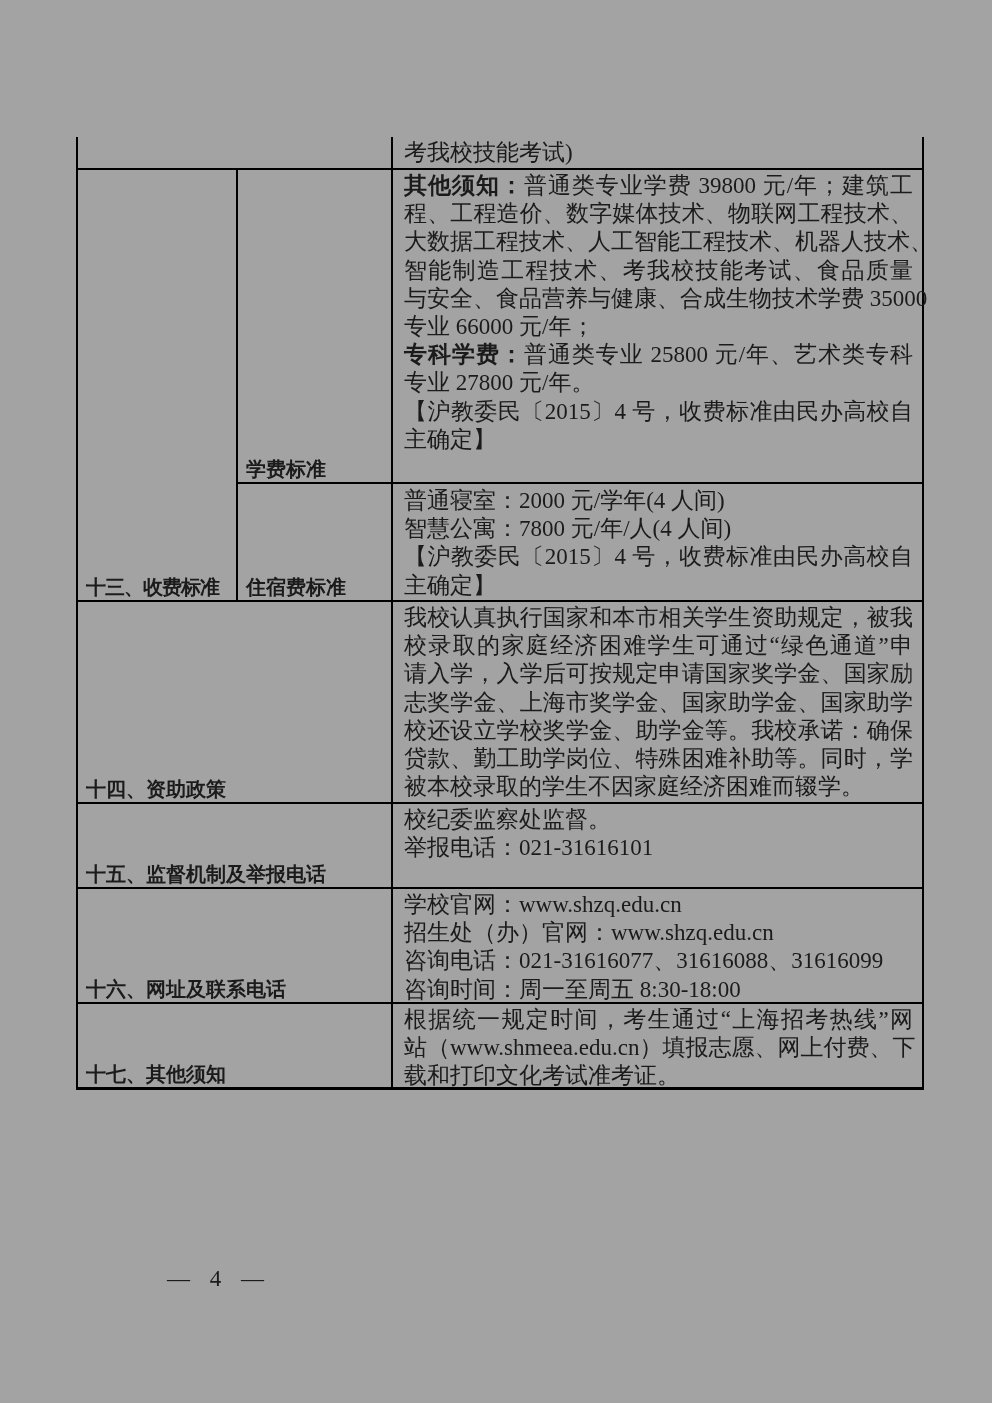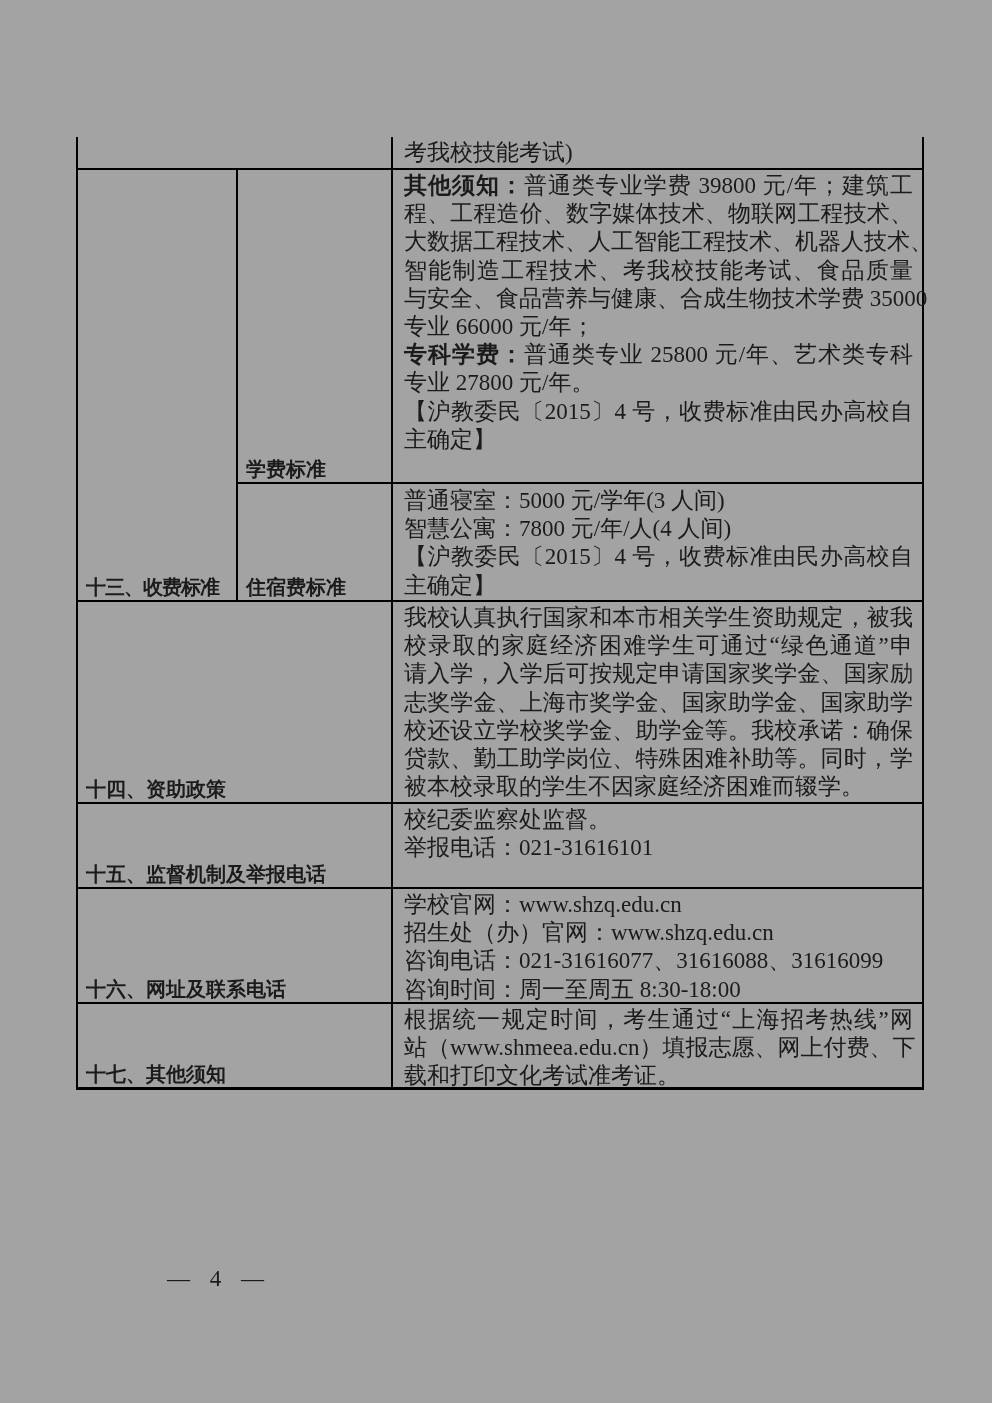--- a/index.html
+++ b/index.html
@@ -70,21 +70,21 @@
     <div class="line j"><span class="b">专科学费：</span><span>普通类专业 25800 元/年、艺术类专科</span></div>
     <div class="line"><span>专业 27800 元/年。</span></div>
     <div class="line j"><span>【沪教委民〔2015〕4 号，收费标准由民办高校自</span></div>
     <div class="line"><span>主确定】</span></div>
   </div>
 
   <div class="cell label-cell" style="left:238px;top:484px;width:152px;height:116px;">
     <span>住宿费标准</span>
   </div>
   <div class="cell content-cell" style="left:393px;top:484px;width:528px;height:116px;padding-top:3px;">
-    <div class="line"><span>普通寝室：5000 元/学年(3 人间)</span></div>
+    <div class="line"><span>普通寝室：2000 元/学年(4 人间)</span></div>
     <div class="line"><span>智慧公寓：7800 元/年/人(4 人间)</span></div>
     <div class="line j"><span>【沪教委民〔2015〕4 号，收费标准由民办高校自</span></div>
     <div class="line"><span>主确定】</span></div>
   </div>
 
   <div class="cell label-cell" style="left:78px;top:602px;width:368px;height:200px;">
     <span>十四、资助政策</span>
   </div>
   <div class="cell content-cell" style="left:393px;top:602px;width:528px;height:212px;">
     <div class="line j"><span>我校认真执行国家和本市相关学生资助规定，被我</span></div>

